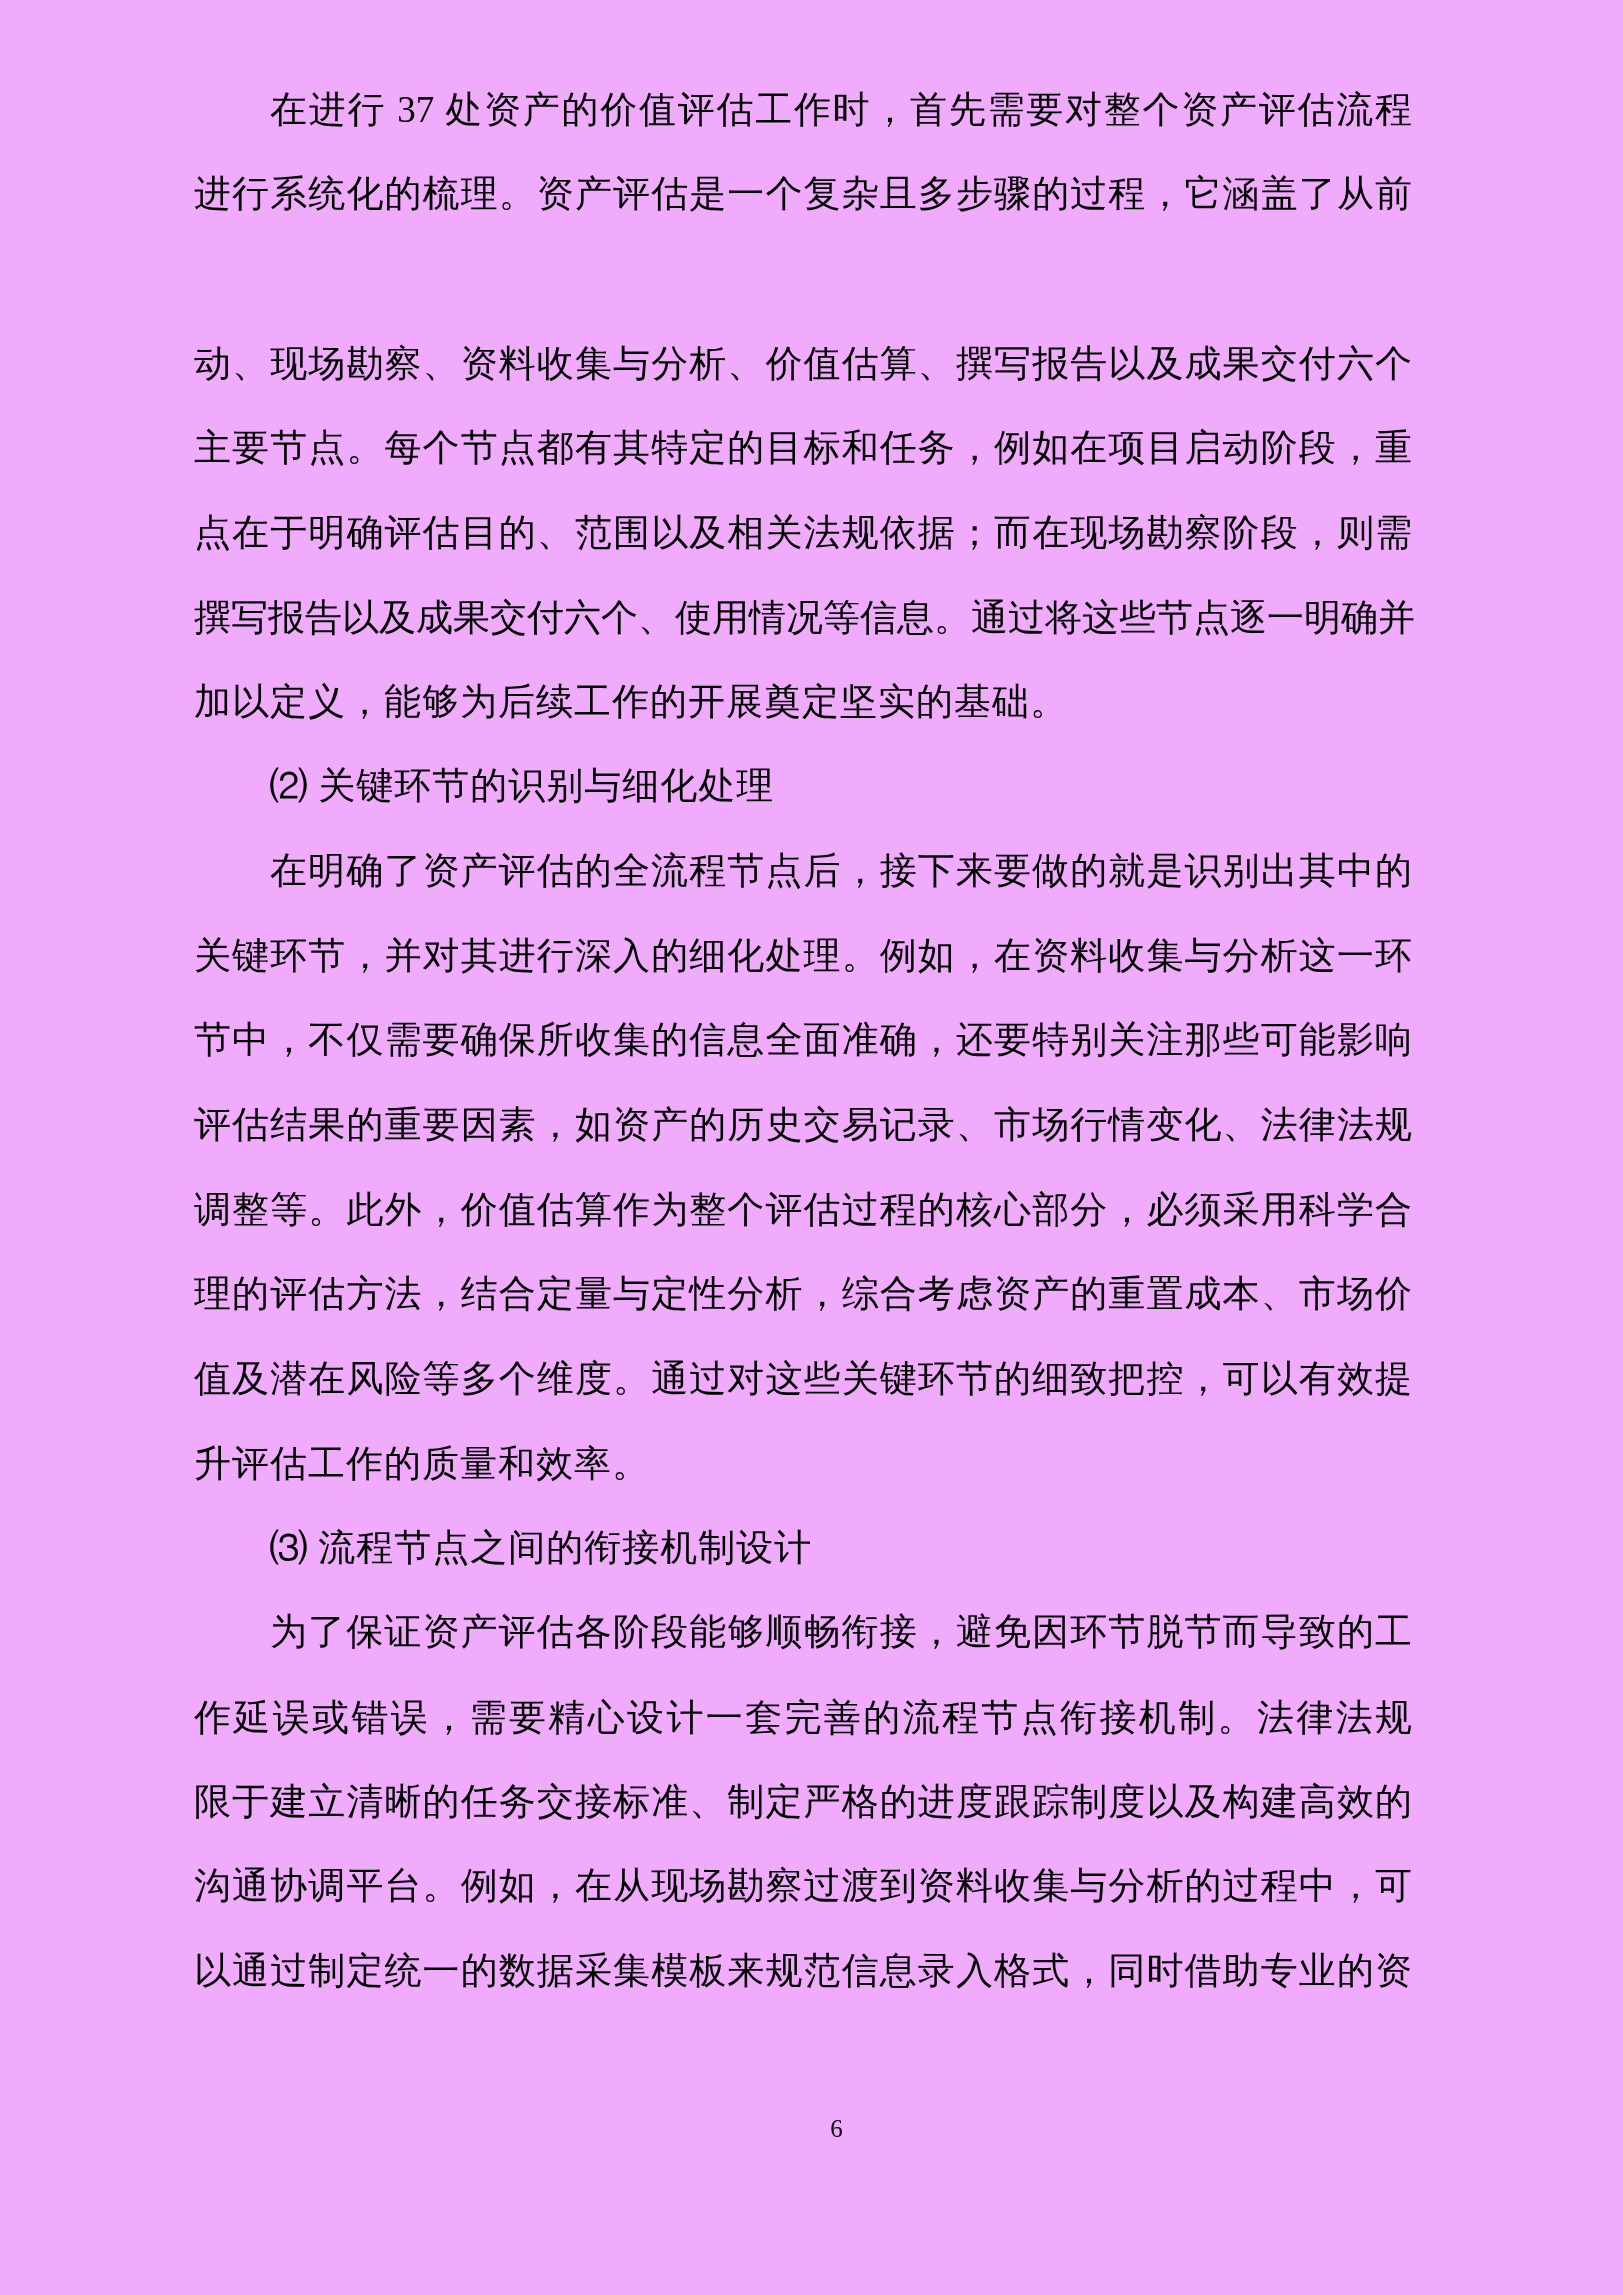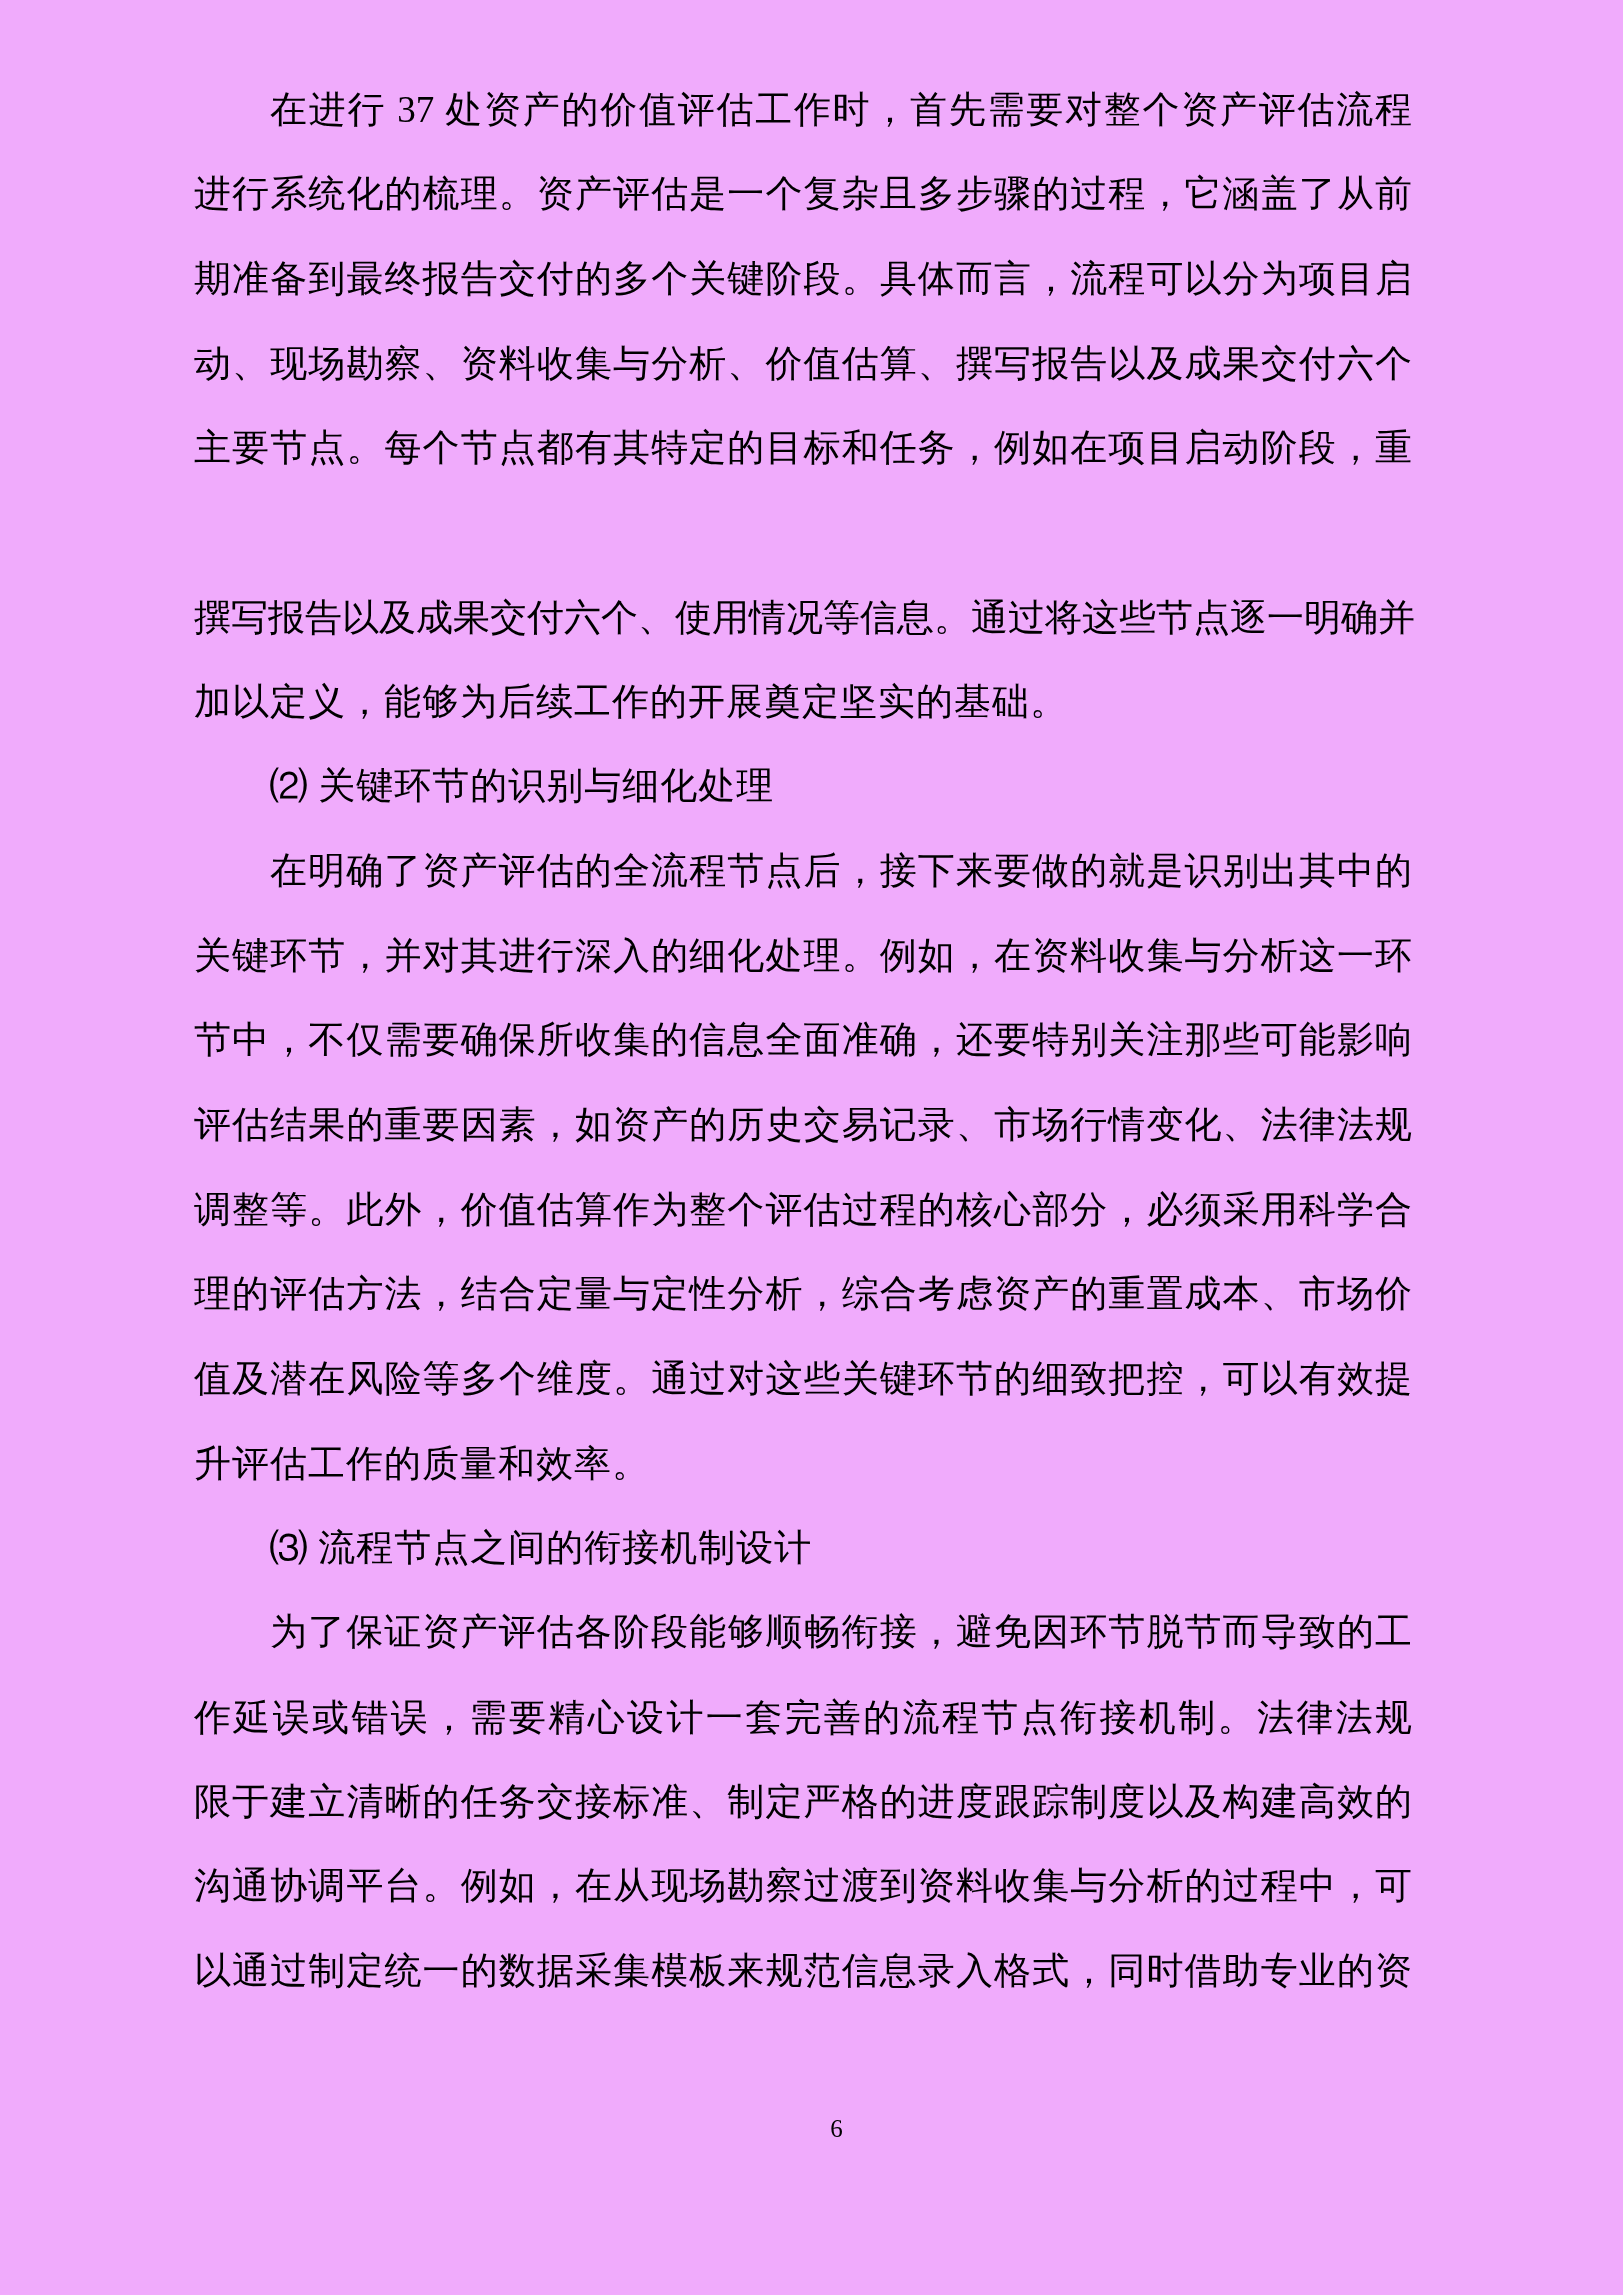--- a/index.html
+++ b/index.html
@@ -62,23 +62,23 @@
     font-family: "Liberation Serif", "DejaVu Serif", serif;
   }
 </style>
 </head>
 <body>
 
 <div class="page">
 
   <div class="line indent" style="top:67px">在进行 37 处资产的价值评估工作时，首先需要对整个资产评估流程</div>
   <div class="line" style="top:151px">进行系统化的梳理。资产评估是一个复杂且多步骤的过程，它涵盖了从前</div>
-  <div class="line" style="top:236px">期准备到最终报告交付的多个关键阶段。具体而言，流程可以分为项目启</div>
   <div class="line" style="top:321px">动、现场勘察、资料收集与分析、价值估算、撰写报告以及成果交付六个</div>
   <div class="line" style="top:405px">主要节点。每个节点都有其特定的目标和任务，例如在项目启动阶段，重</div>
+  <div class="line" style="top:490px">点在于明确评估目的、范围以及相关法规依据；而在现场勘察阶段，则需</div>
   <div class="line" style="top:575px">撰写报告以及成果交付六个、使用情况等信息。通过将这些节点逐一明确并</div>
   <div class="line last" style="top:659px">加以定义，能够为后续工作的开展奠定坚实的基础。</div>
 
   <div class="line indent" style="top:828px">在明确了资产评估的全流程节点后，接下来要做的就是识别出其中的</div>
 
   <div class="line indent heading" style="top:743px">⑵ 关键环节的识别与细化处理</div>
   <div class="line" style="top:913px">关键环节，并对其进行深入的细化处理。例如，在资料收集与分析这一环</div>
   <div class="line" style="top:997px">节中，不仅需要确保所收集的信息全面准确，还要特别关注那些可能影响</div>
   <div class="line" style="top:1082px">评估结果的重要因素，如资产的历史交易记录、市场行情变化、法律法规</div>
   <div class="line" style="top:1167px">调整等。此外，价值估算作为整个评估过程的核心部分，必须采用科学合</div>

